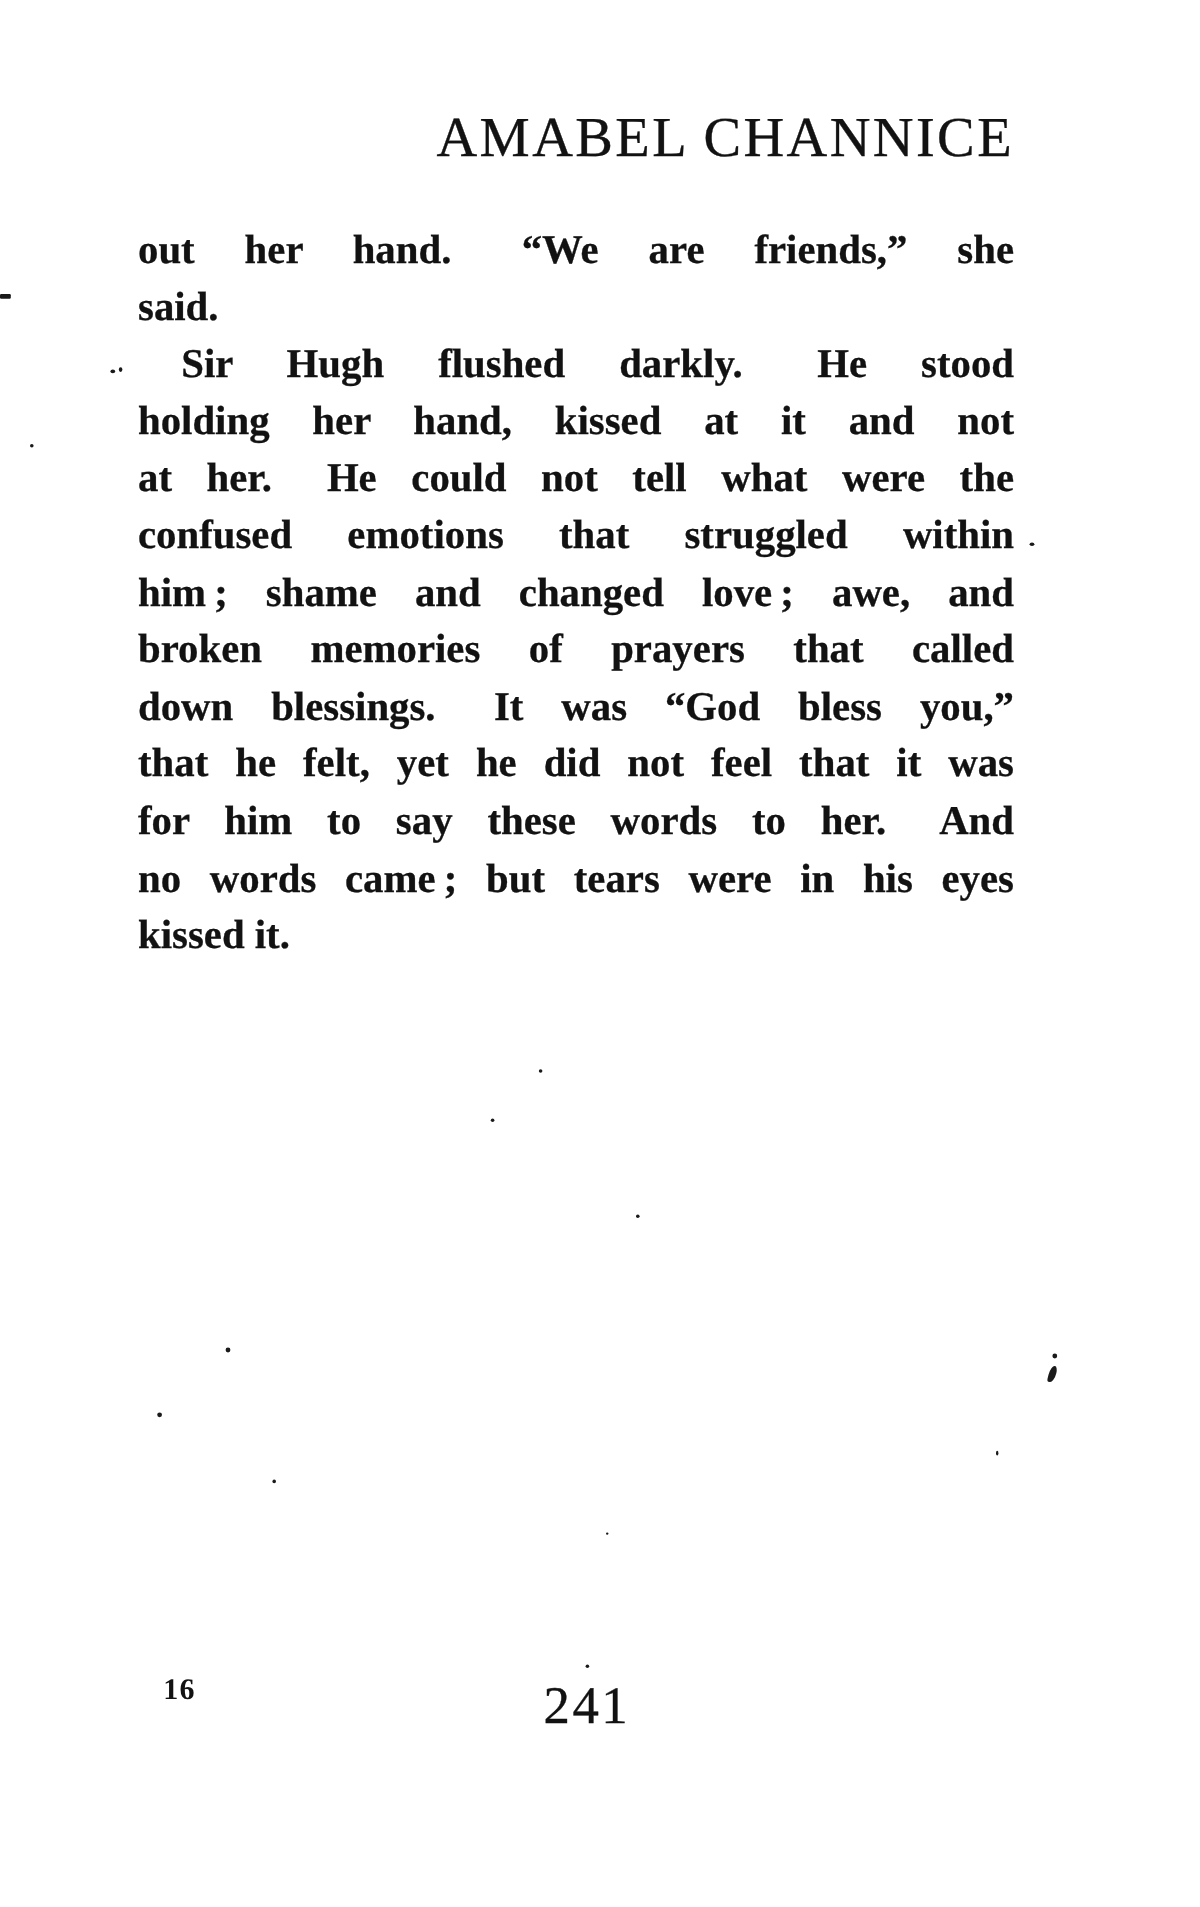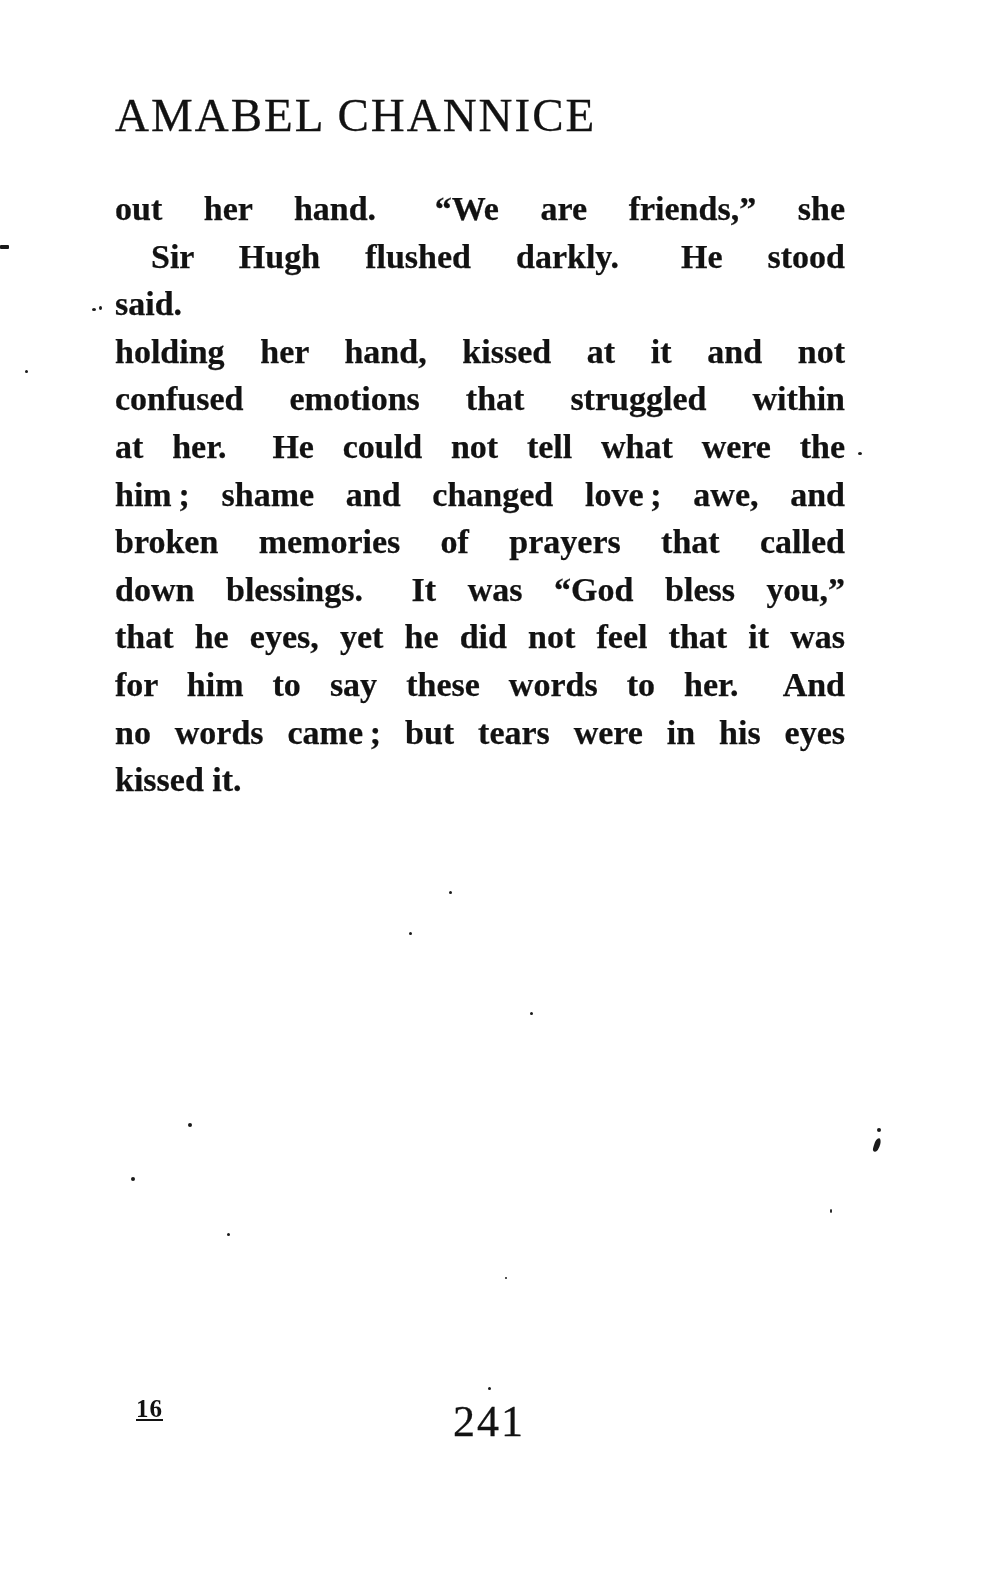--- a/index.html
+++ b/index.html
@@ -11,21 +11,21 @@
     margin: 0 auto;
     overflow: hidden;
     font-family: "Liberation Serif", "DejaVu Serif", serif;
     color: #121212;
   }
   .running-header {
     position: absolute;
     left: 115px;
     top: 92px;
     width: 730px;
-    text-align: left;
+    text-align: right;
     font-size: 47px;
     line-height: 1;
     letter-spacing: 2px;
     -webkit-text-stroke: 0.3px #121212;
     white-space: nowrap;
   }
   .text-block {
     position: absolute;
     left: 115px;
     top: 185px;
@@ -43,21 +43,20 @@
   .line.indent { text-indent: 36px; }
   .line.last { text-align-last: left; }
   .sig-mark {
     position: absolute;
     left: 136px;
     top: 1396px;
     font-size: 25px;
     line-height: 1;
     font-weight: bold;
     letter-spacing: 1px;
-    text-decoration: underline;
   }
   .page-number {
     position: absolute;
     left: 453px;
     top: 1400px;
     font-size: 44px;
     line-height: 1;
     letter-spacing: 2px;
     -webkit-text-stroke: 0.3px #121212;
   }
@@ -72,30 +71,30 @@
 </head>
 <body>
 
 <div class="page">
 
   <div class="running-header">AMABEL CHANNICE</div>
 
   <div class="text-block">
 
     <div class="line">out her hand.  “We are friends,” she</div>
+    <div class="line last">said.</div>
+
     <div class="line indent">Sir Hugh flushed darkly.  He stood</div>
-
-    <div class="line last">said.</div>
     <div class="line">holding her hand, kissed at it and not</div>
+    <div class="line">at her.  He could not tell what were the</div>
     <div class="line">confused emotions that struggled within</div>
-    <div class="line">at her.  He could not tell what were the</div>
     <div class="line">him ; shame and changed love ; awe, and</div>
     <div class="line">broken memories of prayers that called</div>
     <div class="line">down blessings.  It was “God bless you,”</div>
-    <div class="line">that he eyes, yet he did not feel that it was</div>
+    <div class="line">that he felt, yet he did not feel that it was</div>
     <div class="line">for him to say these words to her.  And</div>
     <div class="line">no words came ; but tears were in his eyes</div>
     <div class="line last">kissed it.</div>
   </div>
 
   <div class="sig-mark">16</div>
 
   <div class="page-number">241</div>
 
   <div class="speck dash" style="left:0px;   top:245px;  width:9px; height:4px;"></div>

